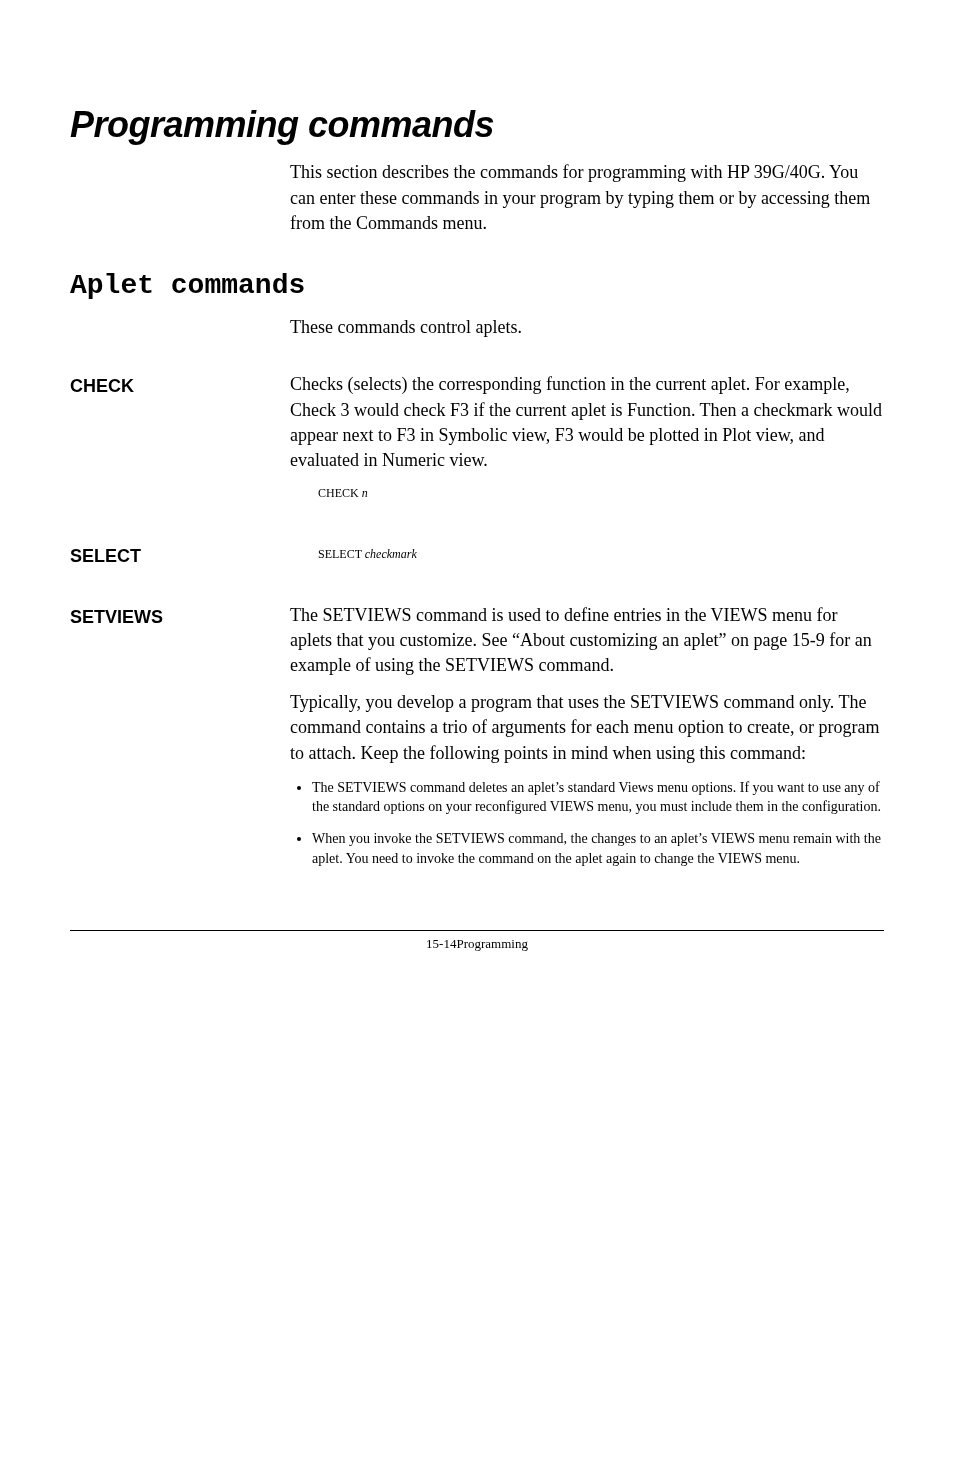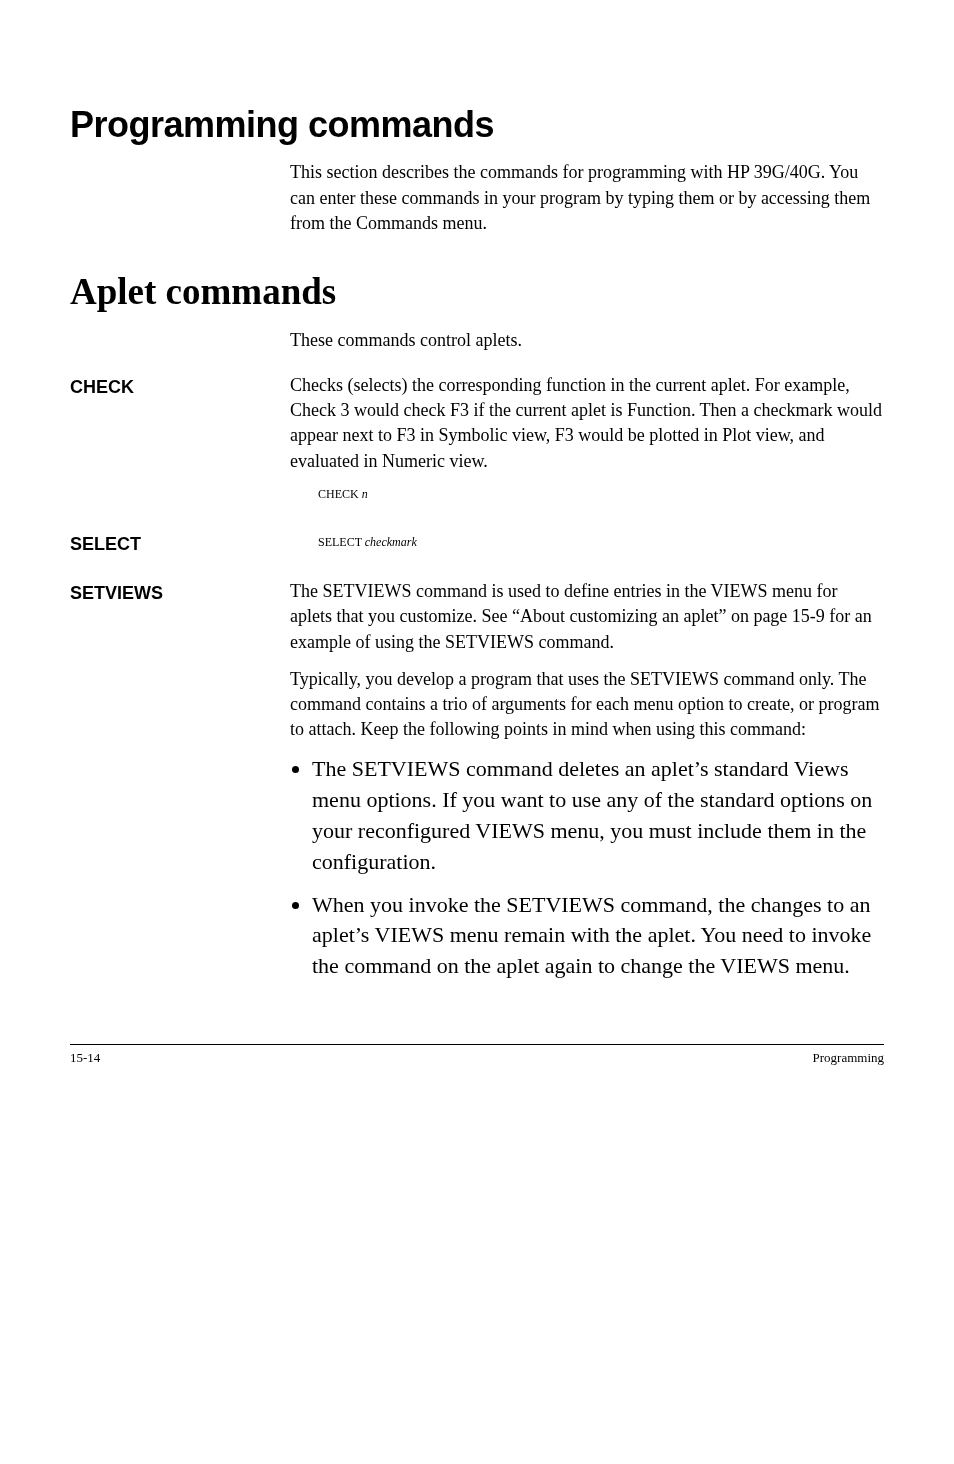--- a/index.html
+++ b/index.html
@@ -12,38 +12,39 @@
       box-sizing: border-box;
       line-height: 1.4;
     }
     h1 {
       font-family: Arial, Helvetica, sans-serif;
       font-weight: bold;
       font-size: 36px;
       margin: 40px 0 10px 0;
       color: #000000;
       letter-spacing: -0.5px;
+      font-style: italic;
     }
     h2 {
-      font-family: Liberation Serif, serif;
+      font-family: Liberation Mono, monospace;
       font-weight: bold;
-      font-size: 37px;
+      font-size: 28px;
       margin: 30px 0 8px 0;
       color: #000000;
     }
     .intro-text {
       margin-left: 220px;
       font-size: 18px;
       margin-bottom: 20px;
       margin-top: 10px;
     }
     .section {
       display: flex;
       margin-bottom: 15px;
-      margin-top: 20px;
+      margin-top: 32px;
     }
     .section-label {
       font-family: Arial, Helvetica, sans-serif;
       font-weight: bold;
       font-size: 18px;
       width: 220px;
       flex-shrink: 0;
       padding-top: 2px;
     }
     .section-body {
@@ -61,25 +62,25 @@
     }
     .italic {
       font-style: italic;
     }
     ul {
       padding-left: 22px;
       margin: 0 0 12px 0;
     }
     li {
       margin-bottom: 12px;
-      font-size: 22px;
+      font-size: 14px;
     }
     .footer {
       display: flex;
-      justify-content: space-between;
+      justify-content: center;
       border-top: 1px solid #000;
       padding-top: 4px;
       margin-top: 50px;
       font-size: 13px;
     }
   </style>
 </head>
 <body>
 
 <h1>Programming commands</h1>

